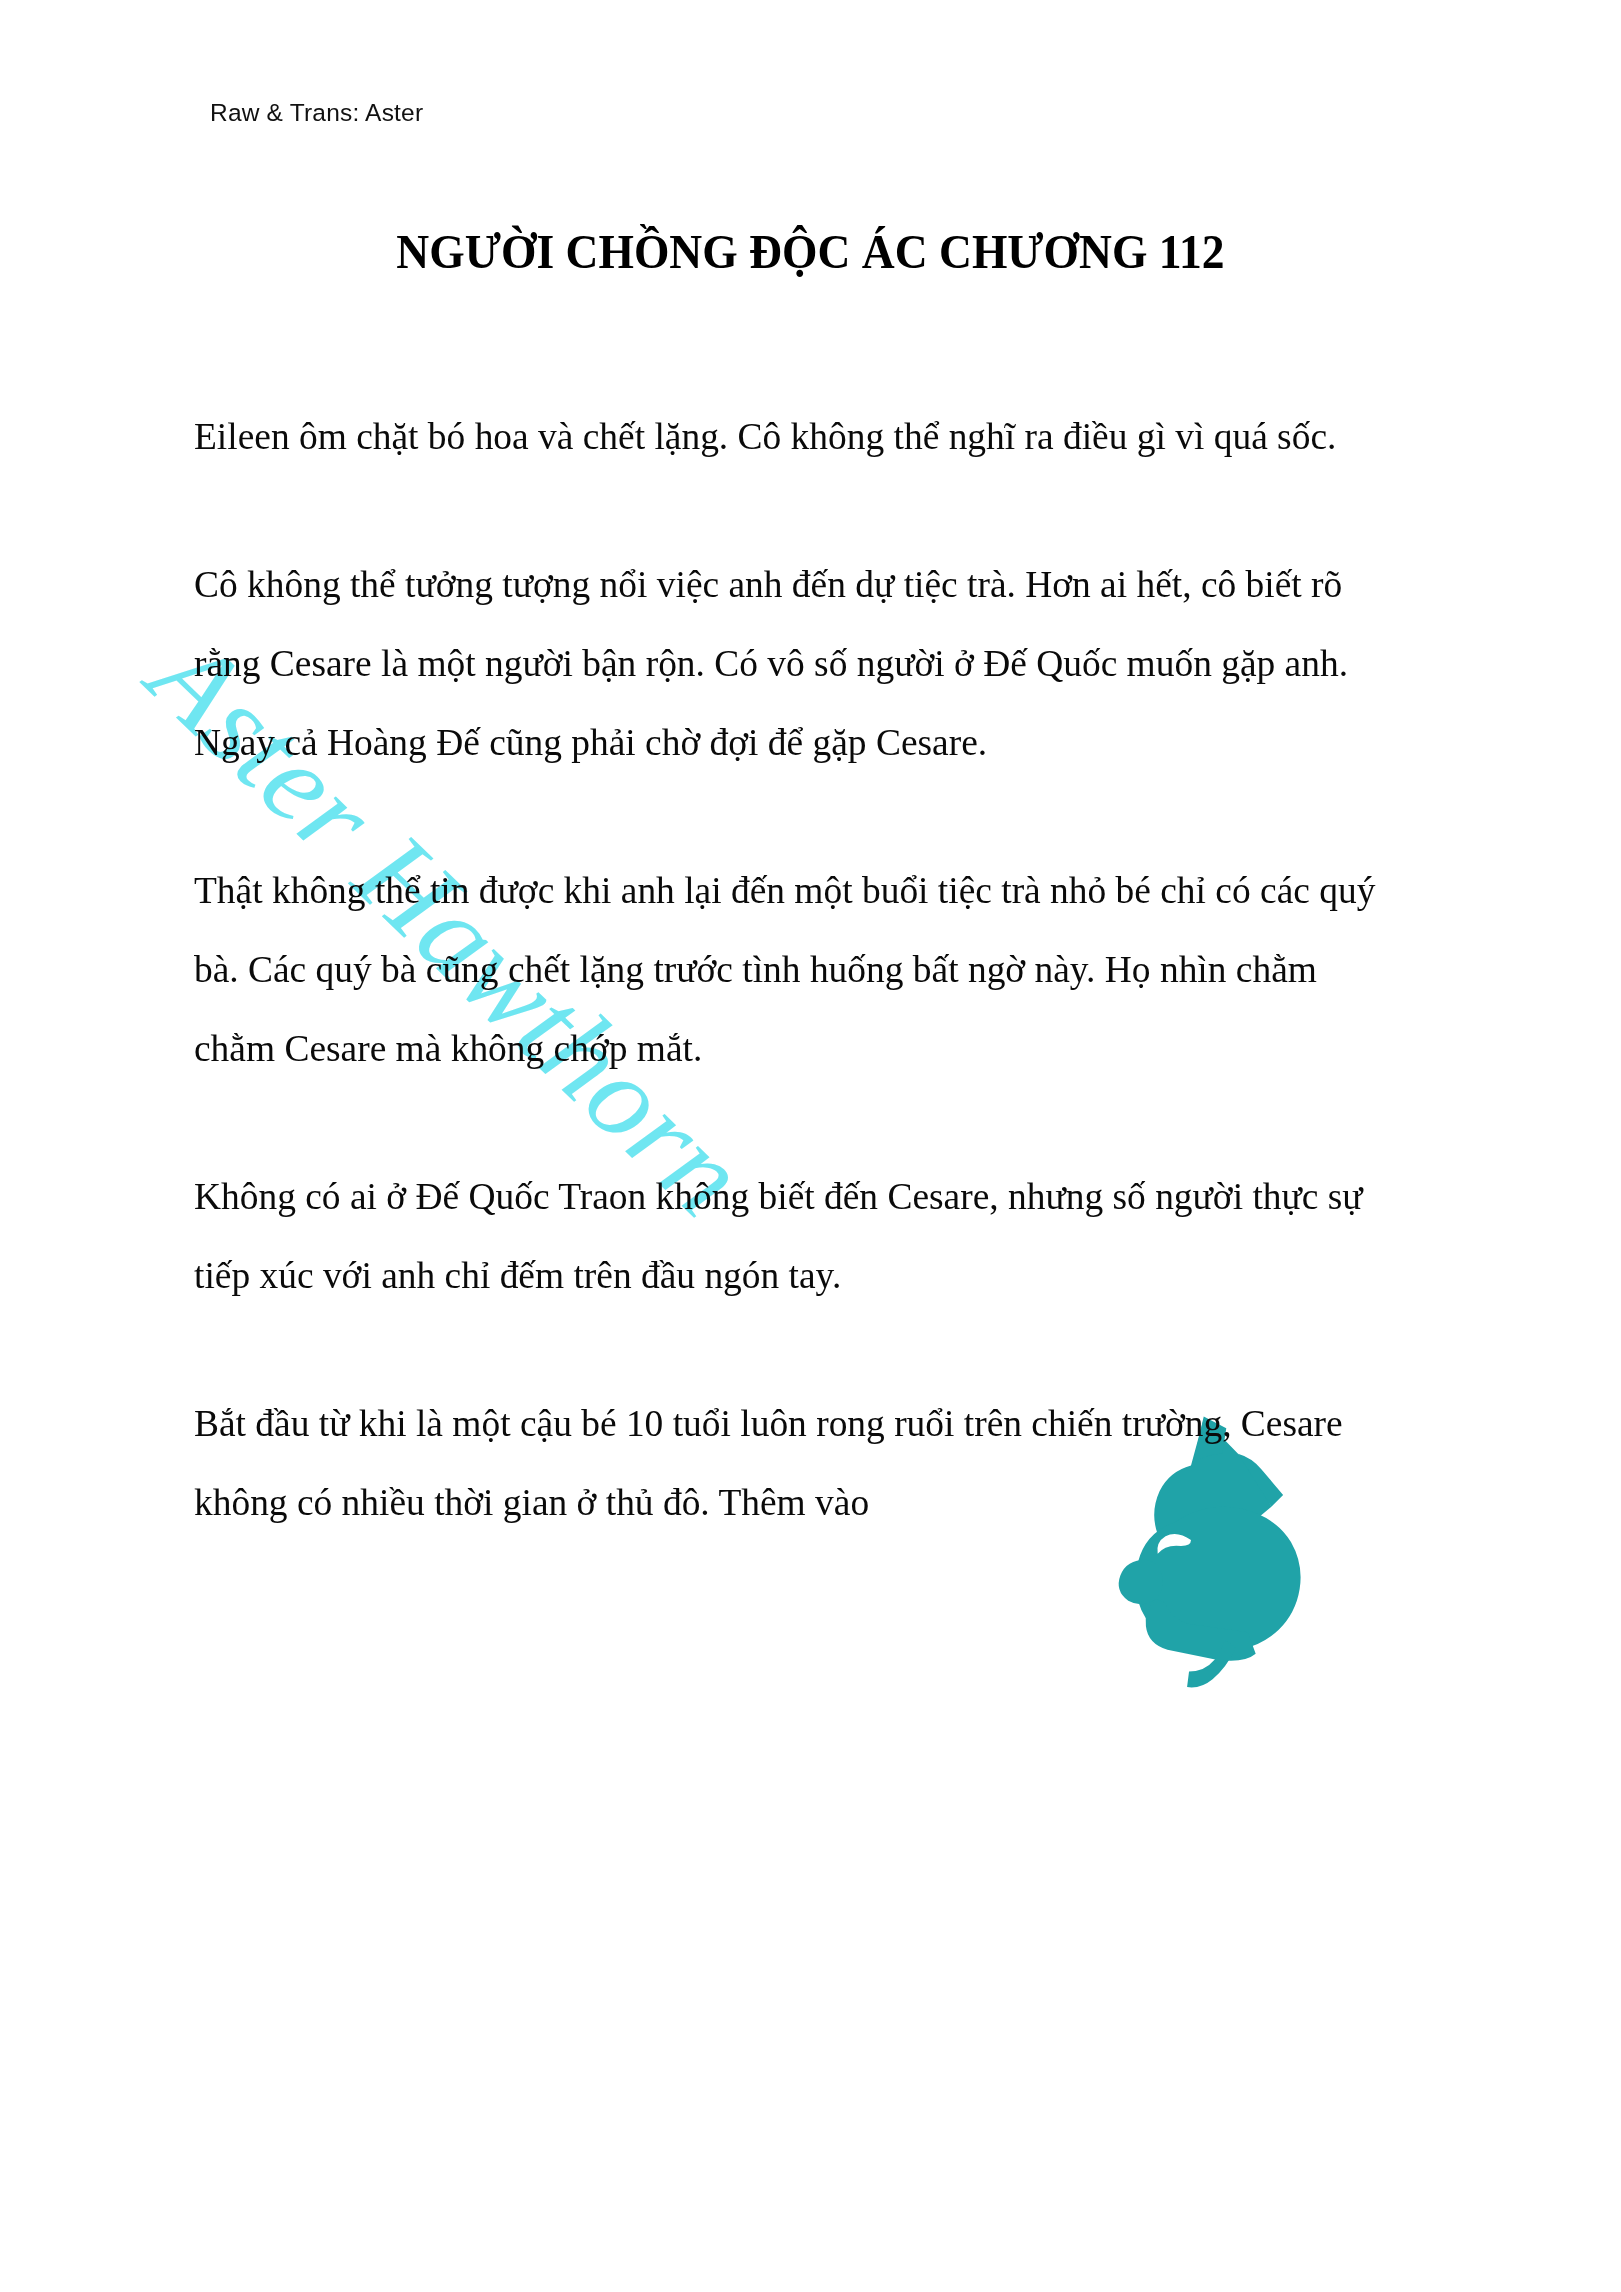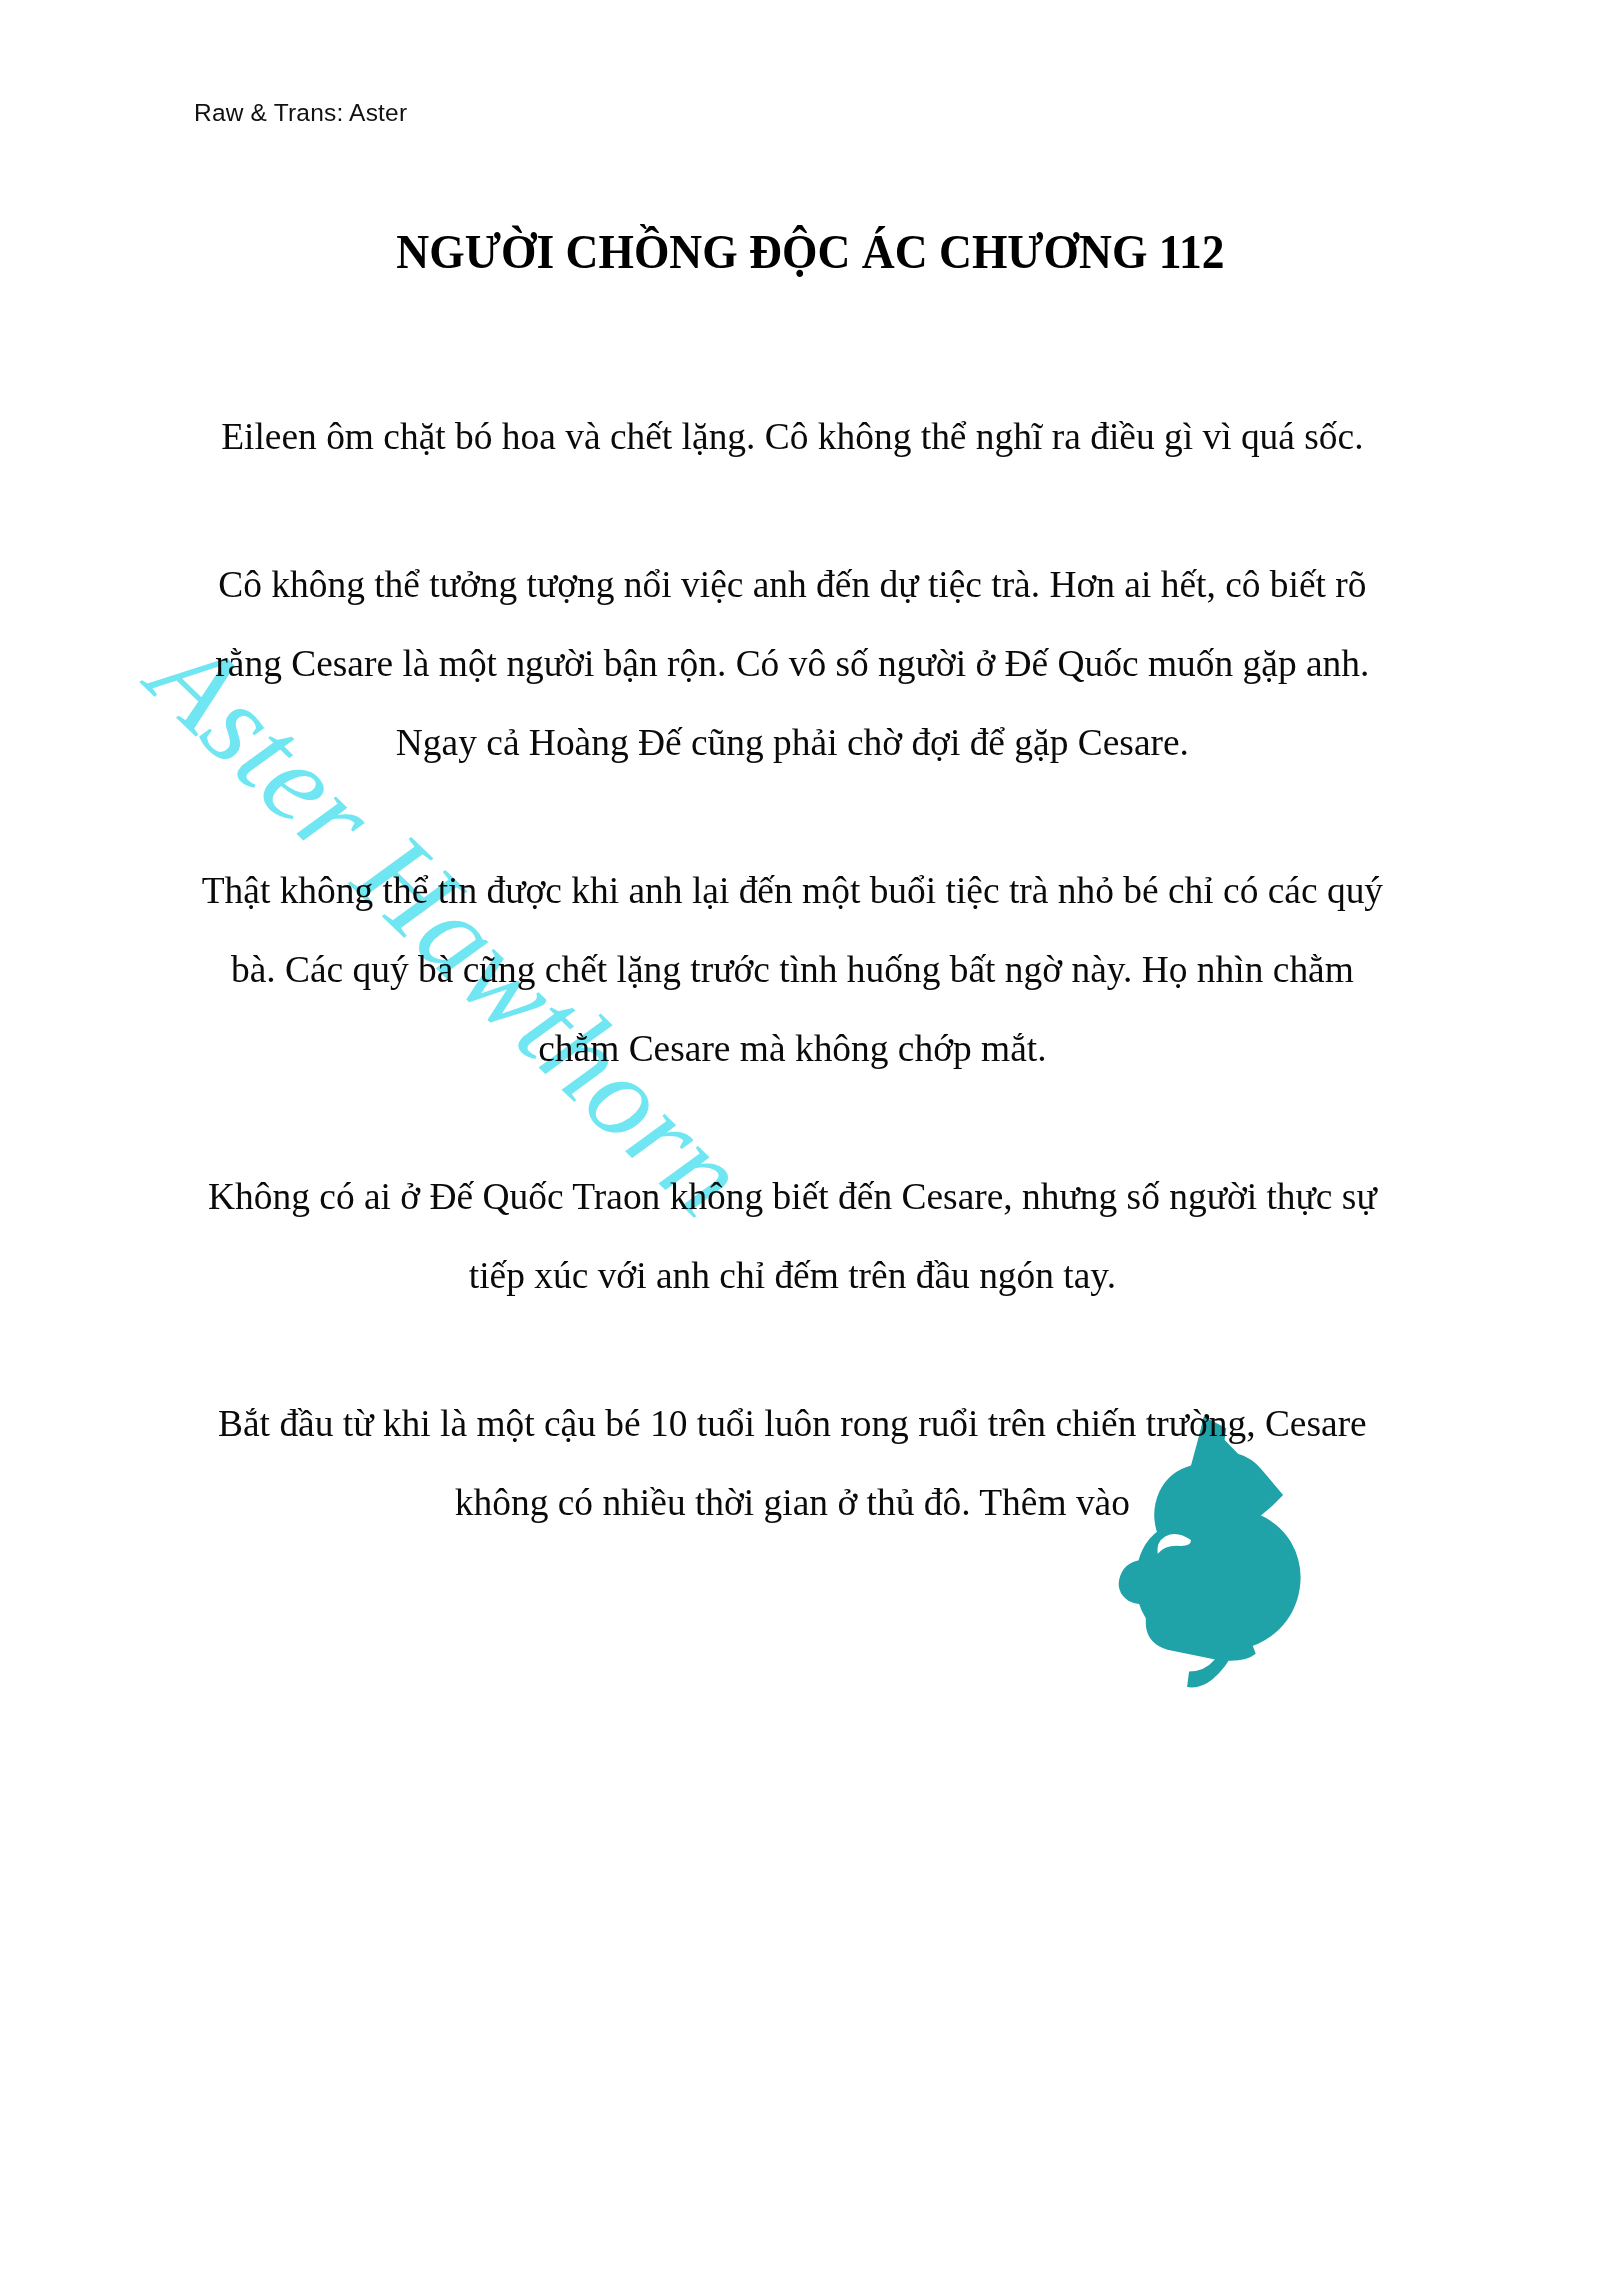--- a/index.html
+++ b/index.html
@@ -14,21 +14,21 @@
     position: relative;
     width: 1621px;
     height: 2293px;
     background: #ffffff;
     overflow: hidden;
   }
 
   
   #site-header {
     position: absolute;
-    left: 194px;
+    left: 210px;
     top: 98px;
     font-family: "Liberation Sans", "DejaVu Sans", sans-serif;
     font-size: 24.5px;
     line-height: 29px;
     color: #111111;
     letter-spacing: 0.2px;
     white-space: nowrap;
   }
 
   
@@ -51,21 +51,21 @@
   
   #body-text {
     position: absolute;
     left: 194px;
     top: 397px;
     width: 1215px;
     font-family: "Liberation Serif", "DejaVu Serif", serif;
     font-size: 38px;
     line-height: 79px;
     color: #0a0a0a;
-    text-align: center;
+    text-align: left;
   }
   #body-text p {
     margin: 0 0 69px 0;
     transform: scaleX(0.985);
     transform-origin: left top;
   }
   #body-text p:last-child { margin-bottom: 0; }
 
   
   #watermark-layer {

